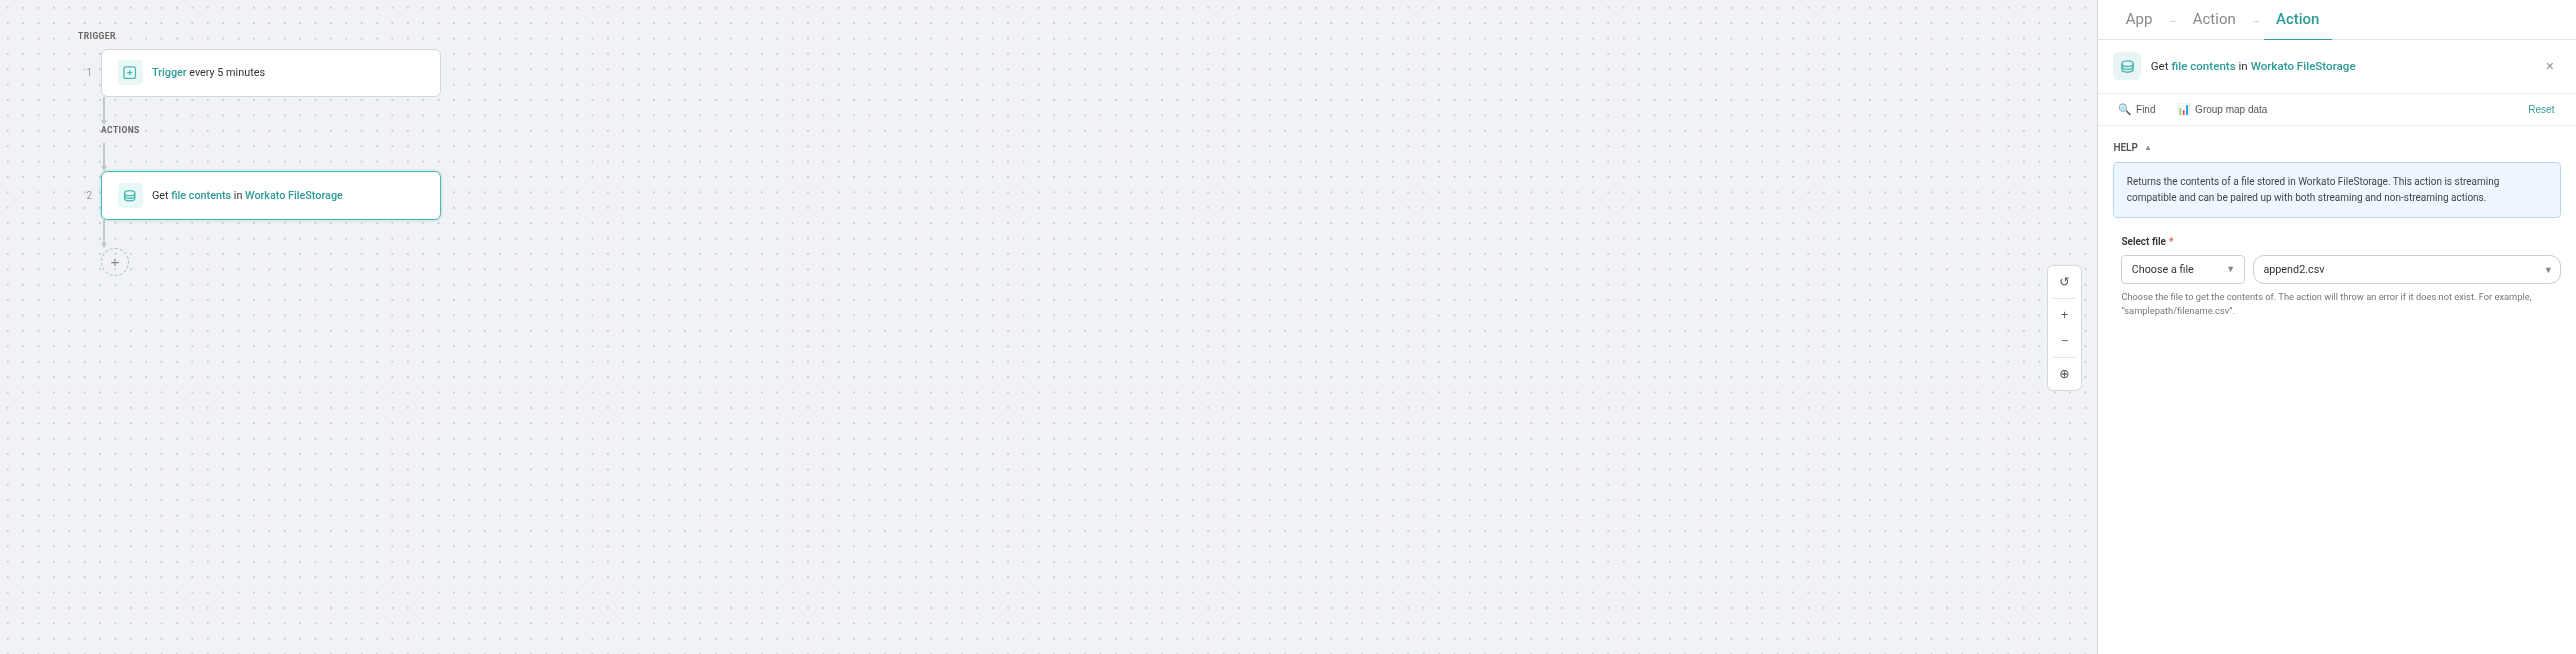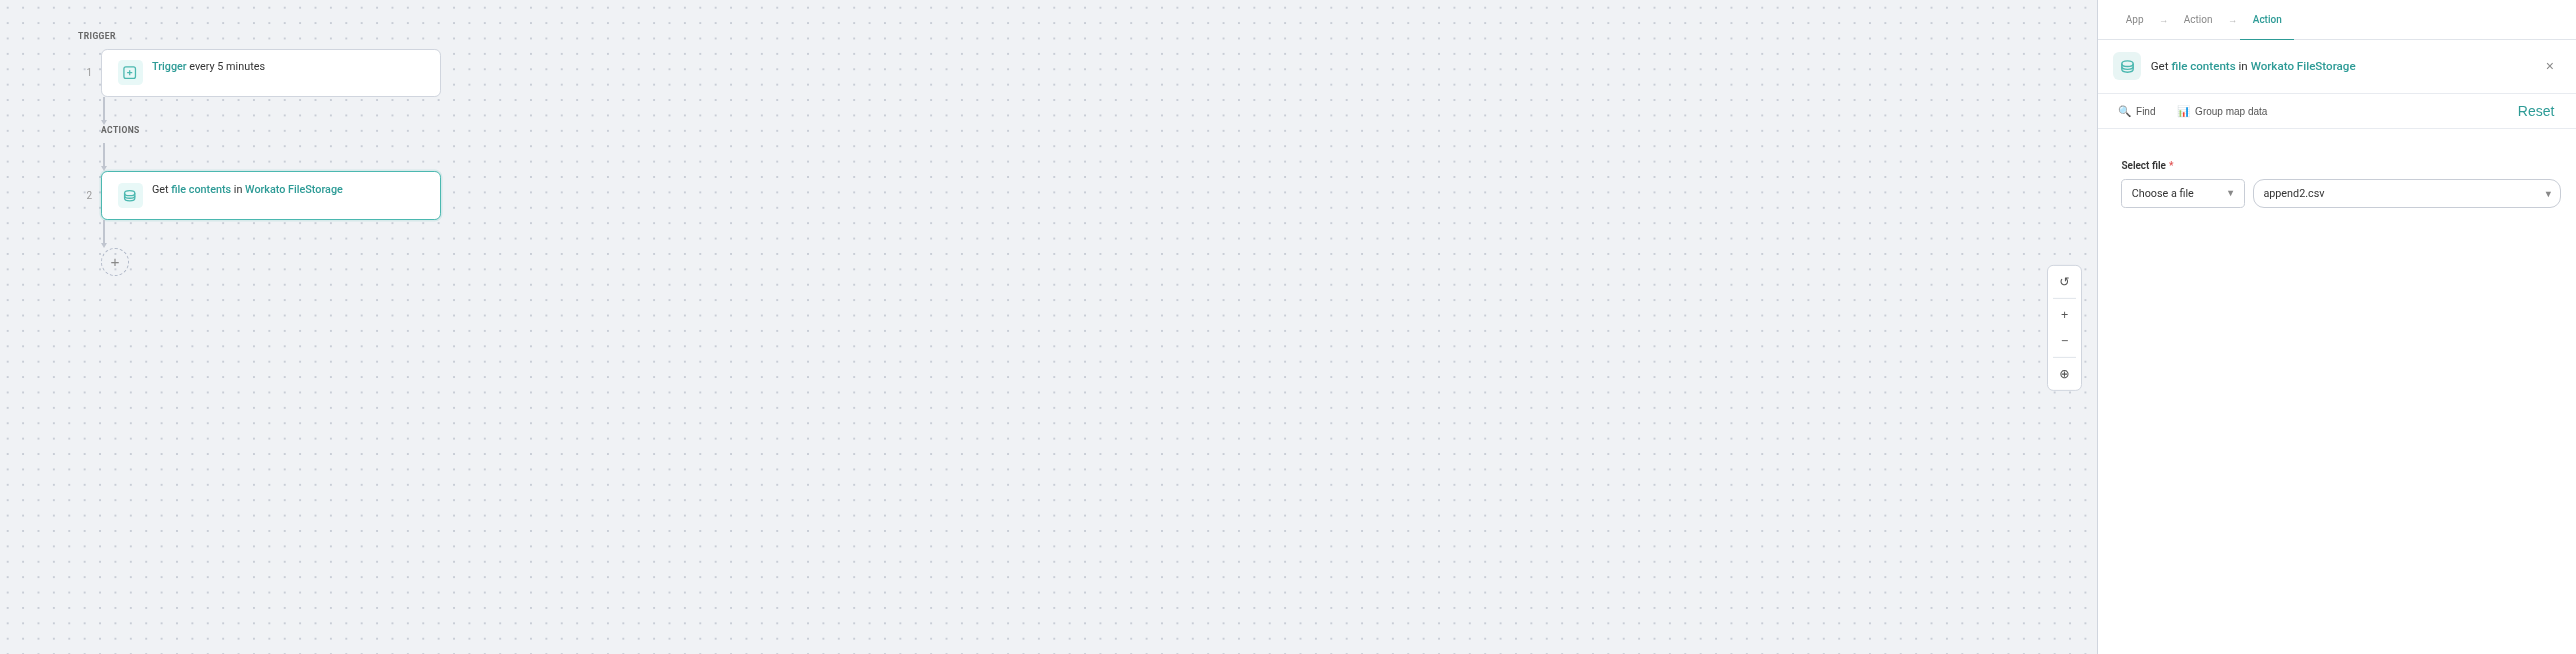--- a/index.html
+++ b/index.html
@@ -55,20 +55,21 @@
       text-align: right;
       flex-shrink: 0;
     }
 
     .step-card {
       background: #fff;
       border: 1.2px solid #d0d5de;
       border-radius: 6.2px;
       padding: 10.8px 15.4px;
       display: flex;
+      align-items: center;
       gap: 9.3px;
       width: 340px;
       cursor: pointer;
     }
 
     .step-card.active {
       border-color: #4bb8b0;
       box-shadow: 0 0 0 1.5px rgba(75,184,176,0.15);
     }
 
@@ -188,21 +189,21 @@
       border-bottom: 0.8px solid #e0e4ea;
       height: 40px;
       gap: 0;
     }
 
     .panel-tab {
       padding: 0 12.4px;
       height: 40px;
       display: flex;
       align-items: center;
-      font-size: 10px;
+      font-size: 15px;
       color: #888;
       cursor: pointer;
       border-bottom: 1.5px solid transparent;
       margin-bottom: -0.8px;
     }
 
     .panel-tab.active {
       color: #2d9b96;
       border-bottom-color: #2d9b96;
       font-weight: 500;
@@ -279,21 +280,21 @@
       background: transparent;
     }
 
     .panel-tool-icon {
       font-size: 10.8px;
       color: #888;
     }
 
     .reset-btn {
       margin-left: auto;
-      font-size: 14px;
+      font-size: 10px;
       color: #2d9b96;
       cursor: pointer;
       border: none;
       background: transparent;
       padding: 3.1px 6.2px;
     }
 
     .panel-body {
       flex: 1;
       overflow-y: auto;
@@ -533,20 +534,29 @@
       <span class="panel-tool-icon">📊</span>
       <span>Group map data</span>
     </button>
     <button class="reset-btn">
       <span>Reset</span>
     </button>
   </div>
 
   <div class="panel-body">
 
+    <div class="help-section">
+      <div class="help-header">
+        <span>HELP</span>
+        <span class="help-chevron">▲</span>
+      </div>
+      <div class="help-box">
+        <span>Returns the contents of a file stored in Workato FileStorage. This action is streaming compatible and can be paired up with both streaming and non-streaming actions.</span>
+      </div>
+    </div>
 
     <div class="form-section">
       <div class="field-label">
         <span>Select file</span>
         <span class="required-star">*</span>
       </div>
 
       <div class="file-select-row">
 
         <div class="dropdown-select">
@@ -555,17 +565,20 @@
         </div>
 
         <div class="file-input-container">
           <div class="file-dropdown">
             <span>append2.csv</span>
             <span class="chevron-down">▼</span>
           </div>
         </div>
       </div>
 
+      <div class="field-hint">
+        <span>Choose the file to get the contents of. The action will throw an error if it does not exist. For example, “samplepath/filename.csv”.</span>
+      </div>
     </div>
 
   </div>
 </div>
 
 
 </body></html>

